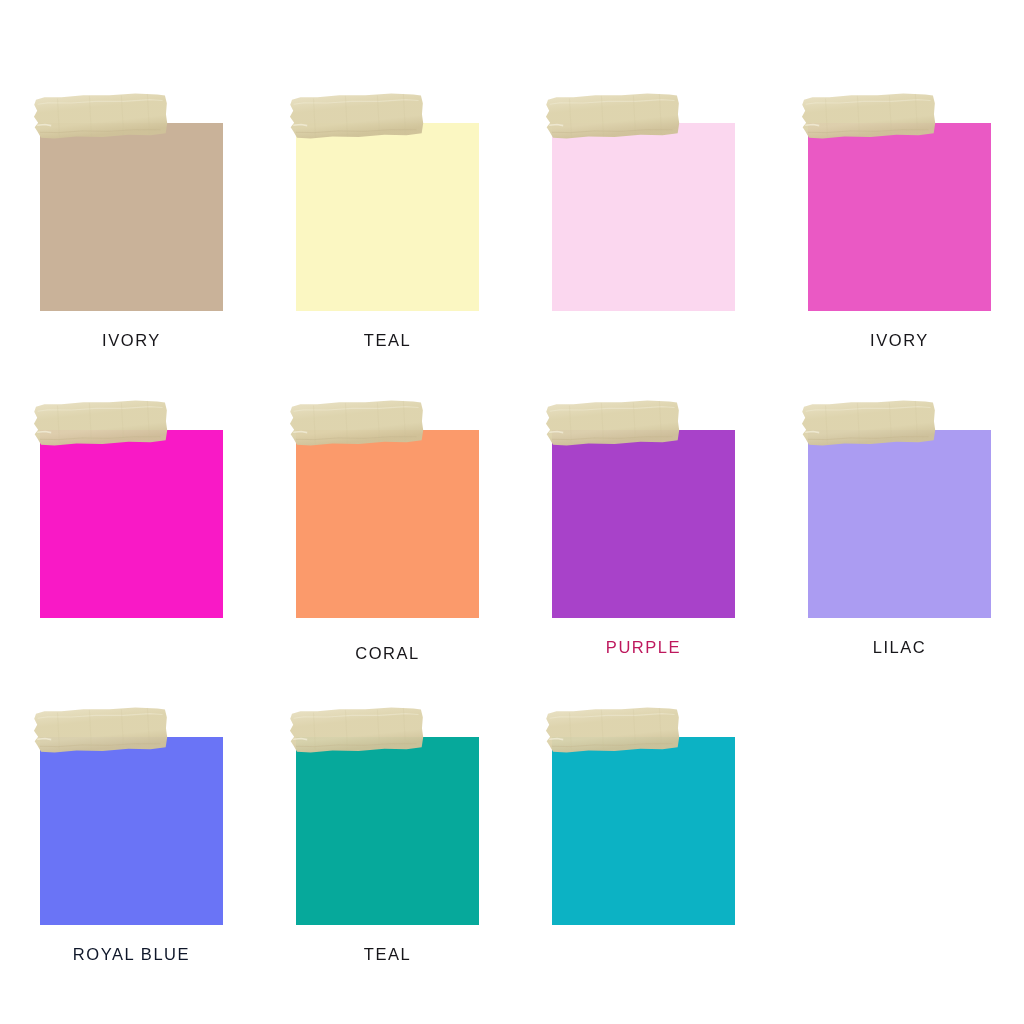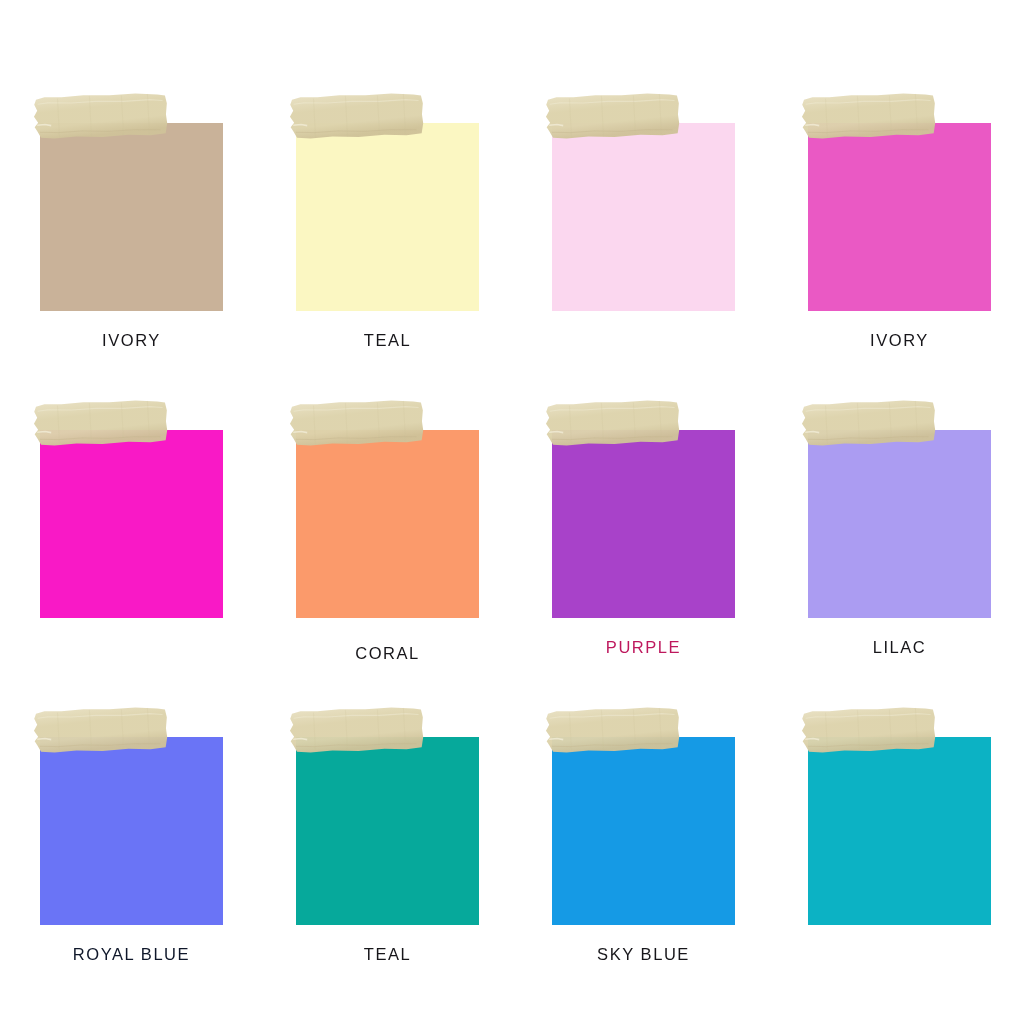--- a/index.html
+++ b/index.html
@@ -292,41 +292,20 @@
             <path d="M4.5,6.0 L13,3.6 L30,4.2 L52,2.8 L78,3.6 L104,2.5 L126,4.0 L133.5,5.2 L135.2,13 L134.0,24 L135.0,33 L133.2,43.0 L118,44.6 L96,43.4 L70,45.0 L44,43.8 L22,45.2 L8.5,44.0 L5.2,38 L2.4,33.5 L6.0,29 L2.0,23 L5.4,17 L2.6,11 Z" fill="url(#tg9)" opacity="0.97"></path>
             <path d="M6,10.5 L16,9.4 L40,10.2 L64,9.2 L92,10.0 L118,9.0 L131,10.2" fill="none" stroke="#efe9d1" stroke-width="1.1" opacity="0.55"></path>
             <path d="M7.5,38.6 L26,39.4 L50,38.4 L76,39.6 L102,38.6 L128,39.4" fill="none" stroke="#c4b68d" stroke-width="0.9" opacity="0.45"></path>
             <path d="M5.0,31.5 L13,31.0 L19,32.2" fill="none" stroke="#f3eeda" stroke-width="1.6" opacity="0.75"></path>
             <path d="M26,5.5 L27,44.2 M58,3.6 L59,44.4 M90,4.0 L91,43.6 M116,3.2 L117,44.0" fill="none" stroke="#cdc199" stroke-width="0.7" opacity="0.28"></path>
           </svg>
         </div>
         <div class="chip-label" style="color: rgb(23, 22, 26);">TEAL</div>
       </div>
       <div class="swatch-cell">
-        <div class="chip" style="background: rgb(21, 154, 229);"></div>
-        <div class="tape">
-          <svg viewBox="0 0 138 50" preserveAspectRatio="none">
-            <defs>
-              <linearGradient id="tg10" x1="0" y1="0" x2="0.25" y2="1">
-                <stop offset="0%" stop-color="#e8e0c2"></stop>
-                <stop offset="38%" stop-color="#ddd3ac"></stop>
-                <stop offset="72%" stop-color="#ddd3ac"></stop>
-                <stop offset="100%" stop-color="#cfc299"></stop>
-              </linearGradient>
-            </defs>
-            <path d="M4.5,6.0 L13,3.6 L30,4.2 L52,2.8 L78,3.6 L104,2.5 L126,4.0 L133.5,5.2 L135.2,13 L134.0,24 L135.0,33 L133.2,43.0 L118,44.6 L96,43.4 L70,45.0 L44,43.8 L22,45.2 L8.5,44.0 L5.2,38 L2.4,33.5 L6.0,29 L2.0,23 L5.4,17 L2.6,11 Z" fill="url(#tg10)" opacity="0.97"></path>
-            <path d="M6,10.5 L16,9.4 L40,10.2 L64,9.2 L92,10.0 L118,9.0 L131,10.2" fill="none" stroke="#efe9d1" stroke-width="1.1" opacity="0.55"></path>
-            <path d="M7.5,38.6 L26,39.4 L50,38.4 L76,39.6 L102,38.6 L128,39.4" fill="none" stroke="#c4b68d" stroke-width="0.9" opacity="0.45"></path>
-            <path d="M5.0,31.5 L13,31.0 L19,32.2" fill="none" stroke="#f3eeda" stroke-width="1.6" opacity="0.75"></path>
-            <path d="M26,5.5 L27,44.2 M58,3.6 L59,44.4 M90,4.0 L91,43.6 M116,3.2 L117,44.0" fill="none" stroke="#cdc199" stroke-width="0.7" opacity="0.28"></path>
-          </svg>
-        </div>
-        <div class="chip-label" style="color: rgb(23, 22, 26);">SKY BLUE</div>
-      </div>
-      <div class="swatch-cell">
         <div class="chip" style="background: rgb(12, 178, 196);"></div>
         <div class="tape">
           <svg viewBox="0 0 138 50" preserveAspectRatio="none">
             <defs>
               <linearGradient id="tg11" x1="0" y1="0" x2="0.25" y2="1">
                 <stop offset="0%" stop-color="#e8e0c2"></stop>
                 <stop offset="38%" stop-color="#ddd3ac"></stop>
                 <stop offset="72%" stop-color="#ddd3ac"></stop>
                 <stop offset="100%" stop-color="#cfc299"></stop>
               </linearGradient>

